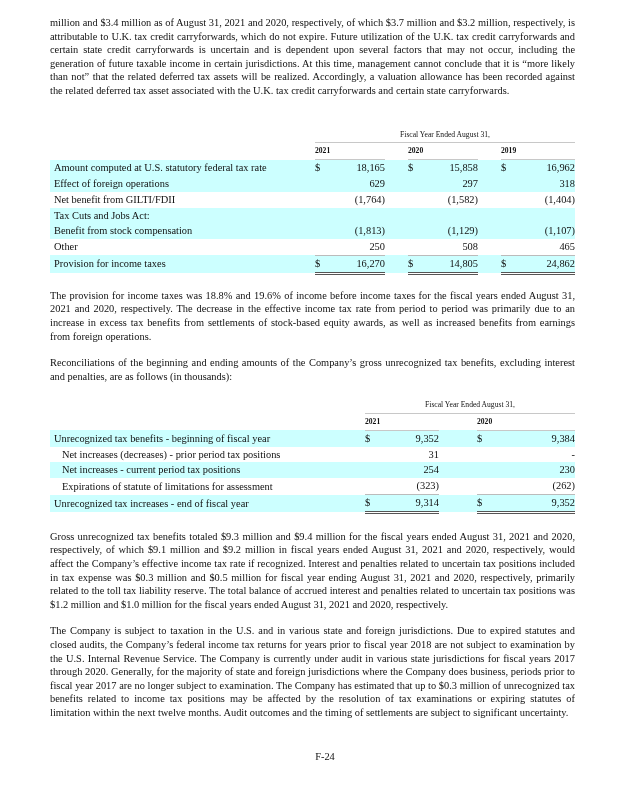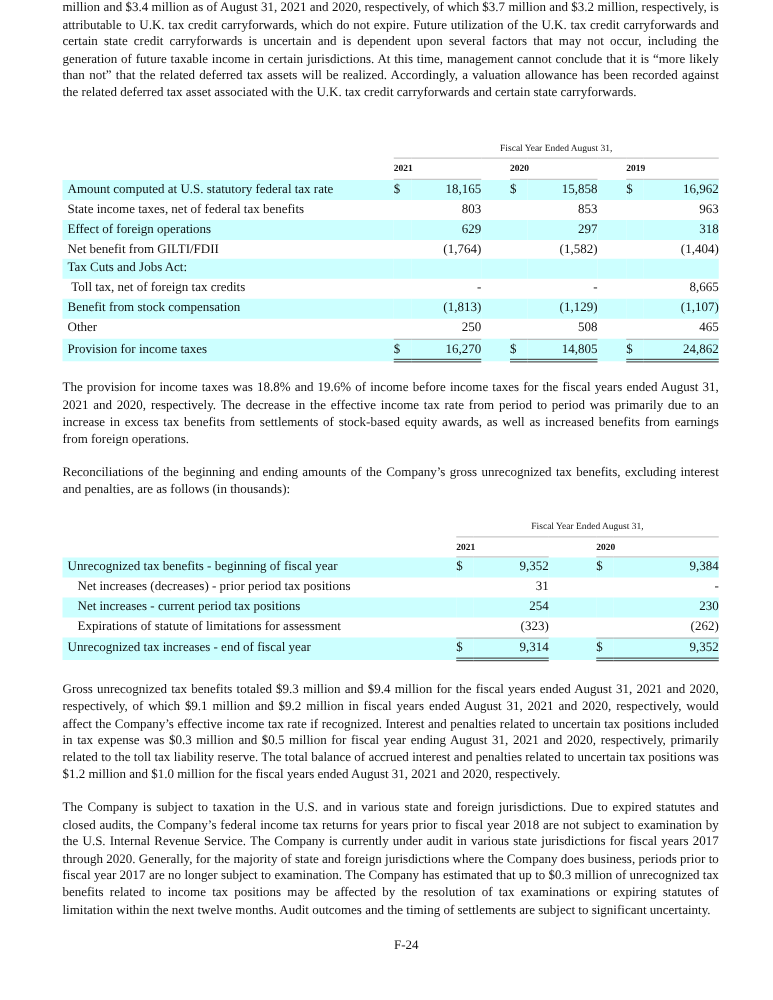--- a/index.html
+++ b/index.html
@@ -1,21 +1,21 @@
 <!DOCTYPE html>
 <html><head>
 <meta charset="utf-8">
 <style>
   html, body { margin: 0; padding: 0; background: #ffffff; }
   body {
     width: 618px; height: 800px; position: relative; overflow: hidden;
     font-family: "Liberation Serif", "DejaVu Serif", serif;
     color: #111111;
   }
-  .page { position: absolute; left: 50px; top: 0; width: 525px; }
+  .page { position: absolute; left: 50px; top: 16px; width: 525px; }
   p.para {
     margin: 0; font-size: 10.4px; line-height: 13.6px;
     text-align: justify;
   }
   .gap1 { height: 13px; }
 
   table.fin { border-collapse: collapse; width: 525px; font-size: 10.4px; }
   table.fin td { padding: 0; height: 15.8px; line-height: 15.8px; white-space: nowrap; }
   table.fin tr.shade td { background: #ccffff; }
   table.fin td.label { padding-left: 4px; }
@@ -74,31 +74,20 @@
       <td class="label">Amount computed at U.S. statutory federal tax rate</td>
       <td class="cur">$</td>
       <td class="val">18,165</td>
       <td class="sp"></td>
       <td class="cur">$</td>
       <td class="val">15,858</td>
       <td class="sp"></td>
       <td class="cur">$</td>
       <td class="val">16,962</td>
     </tr>
-    <tr>
-      <td class="label">State income taxes, net of federal tax benefits</td>
-      <td></td>
-          <td class="val">803</td>
-          <td></td>
-      <td></td>
-          <td class="val">853</td>
-          <td></td>
-      <td></td>
-          <td class="val">963</td>
-    </tr>
     <tr class="shade">
       <td class="label">Effect of foreign operations</td>
       <td></td>
           <td class="val">629</td>
           <td></td>
       <td></td>
           <td class="val">297</td>
           <td></td>
       <td></td>
           <td class="val">318</td>
@@ -117,31 +106,20 @@
     <tr class="shade">
       <td class="label">Tax Cuts and Jobs Act:</td>
       <td></td>
           <td></td>
           <td></td>
           <td></td>
           <td></td>
           <td></td>
           <td></td>
           <td></td>
-    </tr>
-    <tr>
-      <td class="label indent">Toll tax, net of foreign tax credits</td>
-      <td></td>
-          <td class="val">-</td>
-          <td></td>
-      <td></td>
-          <td class="val">-</td>
-          <td></td>
-      <td></td>
-          <td class="val">8,665</td>
     </tr>
     <tr class="shade">
       <td class="label">Benefit from stock compensation</td>
       <td></td>
           <td class="val">(1,813)</td>
           <td></td>
       <td></td>
           <td class="val">(1,129)</td>
           <td></td>
       <td></td>

